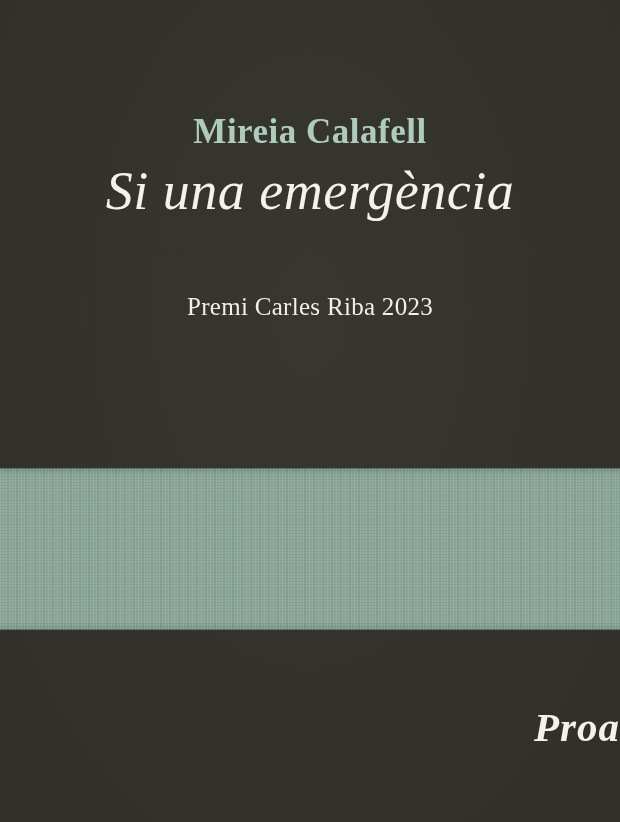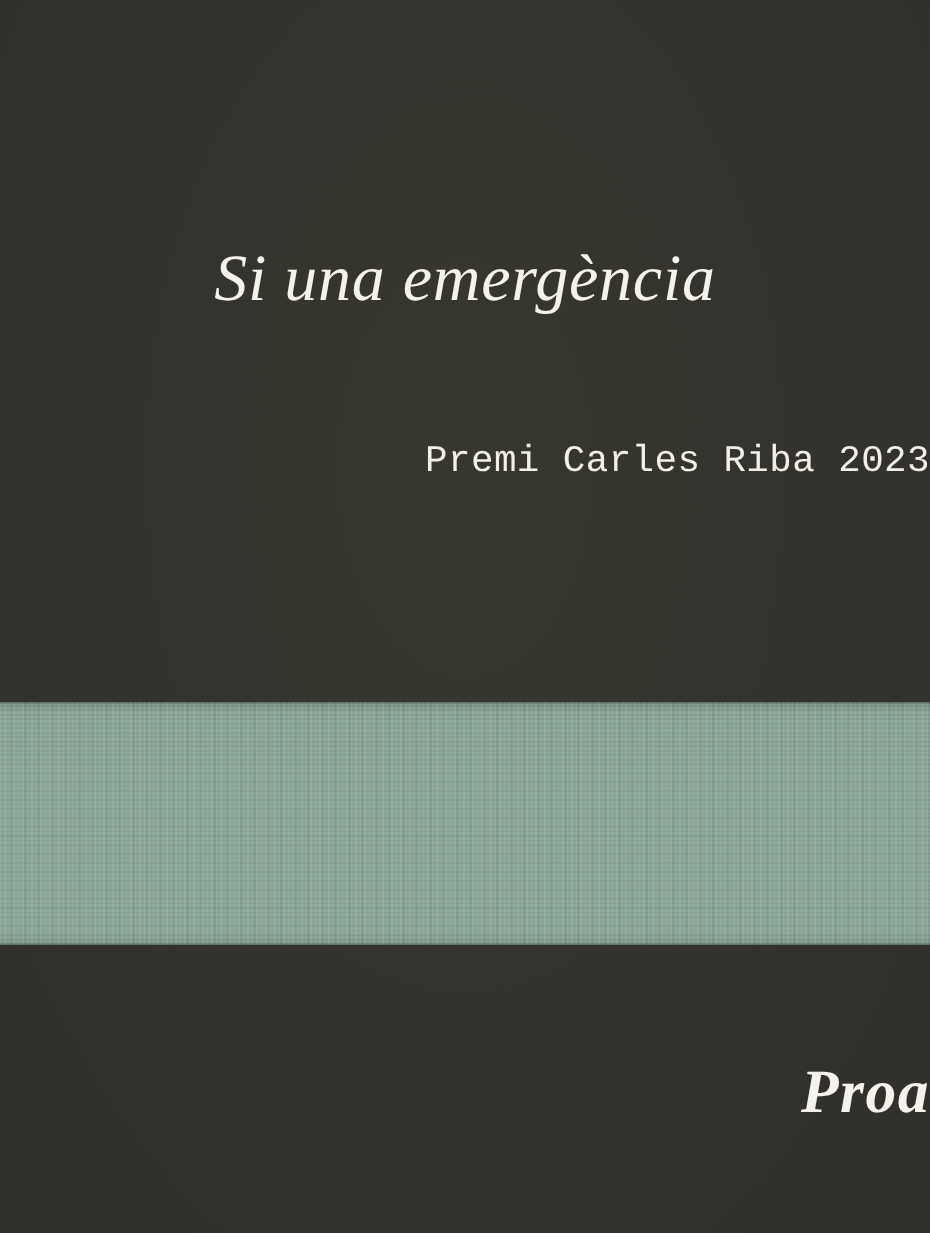--- a/index.html
+++ b/index.html
@@ -26,35 +26,34 @@
     letter-spacing: 0.5px;
     color: #afcbbe;
   }
   .title {
     position: absolute;
     top: 160px;
     left: 0;
     width: 100%;
     text-align: center;
     font-style: italic;
-    font-size: 44px;
+    font-size: 54px;
     font-weight: 500;
     letter-spacing: 0.5px;
     color: #f4f2ea;
   }
   .award {
     position: absolute;
     top: 293px;
     left: 0;
     width: 100%;
-    text-align: right;
+    text-align: center;
     font-size: 25px;
     letter-spacing: 0.3px;
     color: #f1efe8;
-    font-family: Liberation Mono, monospace;
   }
   .band {
     position: absolute;
     left: 0;
     top: 468px;
     width: 620px;
     height: 162px;
     background-color: #8ba79a;
     background-image:
       repeating-linear-gradient(90deg, rgba(255,255,255,0.09) 0px, rgba(255,255,255,0.09) 1px, rgba(0,0,0,0) 1px, rgba(0,0,0,0) 3px),
@@ -74,20 +73,21 @@
     font-size: 41px;
     letter-spacing: 1px;
     color: #f4f2ea;
   }
 </style>
 </head>
 <body>
 
 <div class="cover">
 
+  <div class="author">Mireia Calafell</div>
 
   <div class="title">Si una emergència</div>
 
   <div class="award">Premi Carles Riba 2023</div>
 
   <div class="band">
     
   </div>
 
   <div class="publisher">Proa</div>

